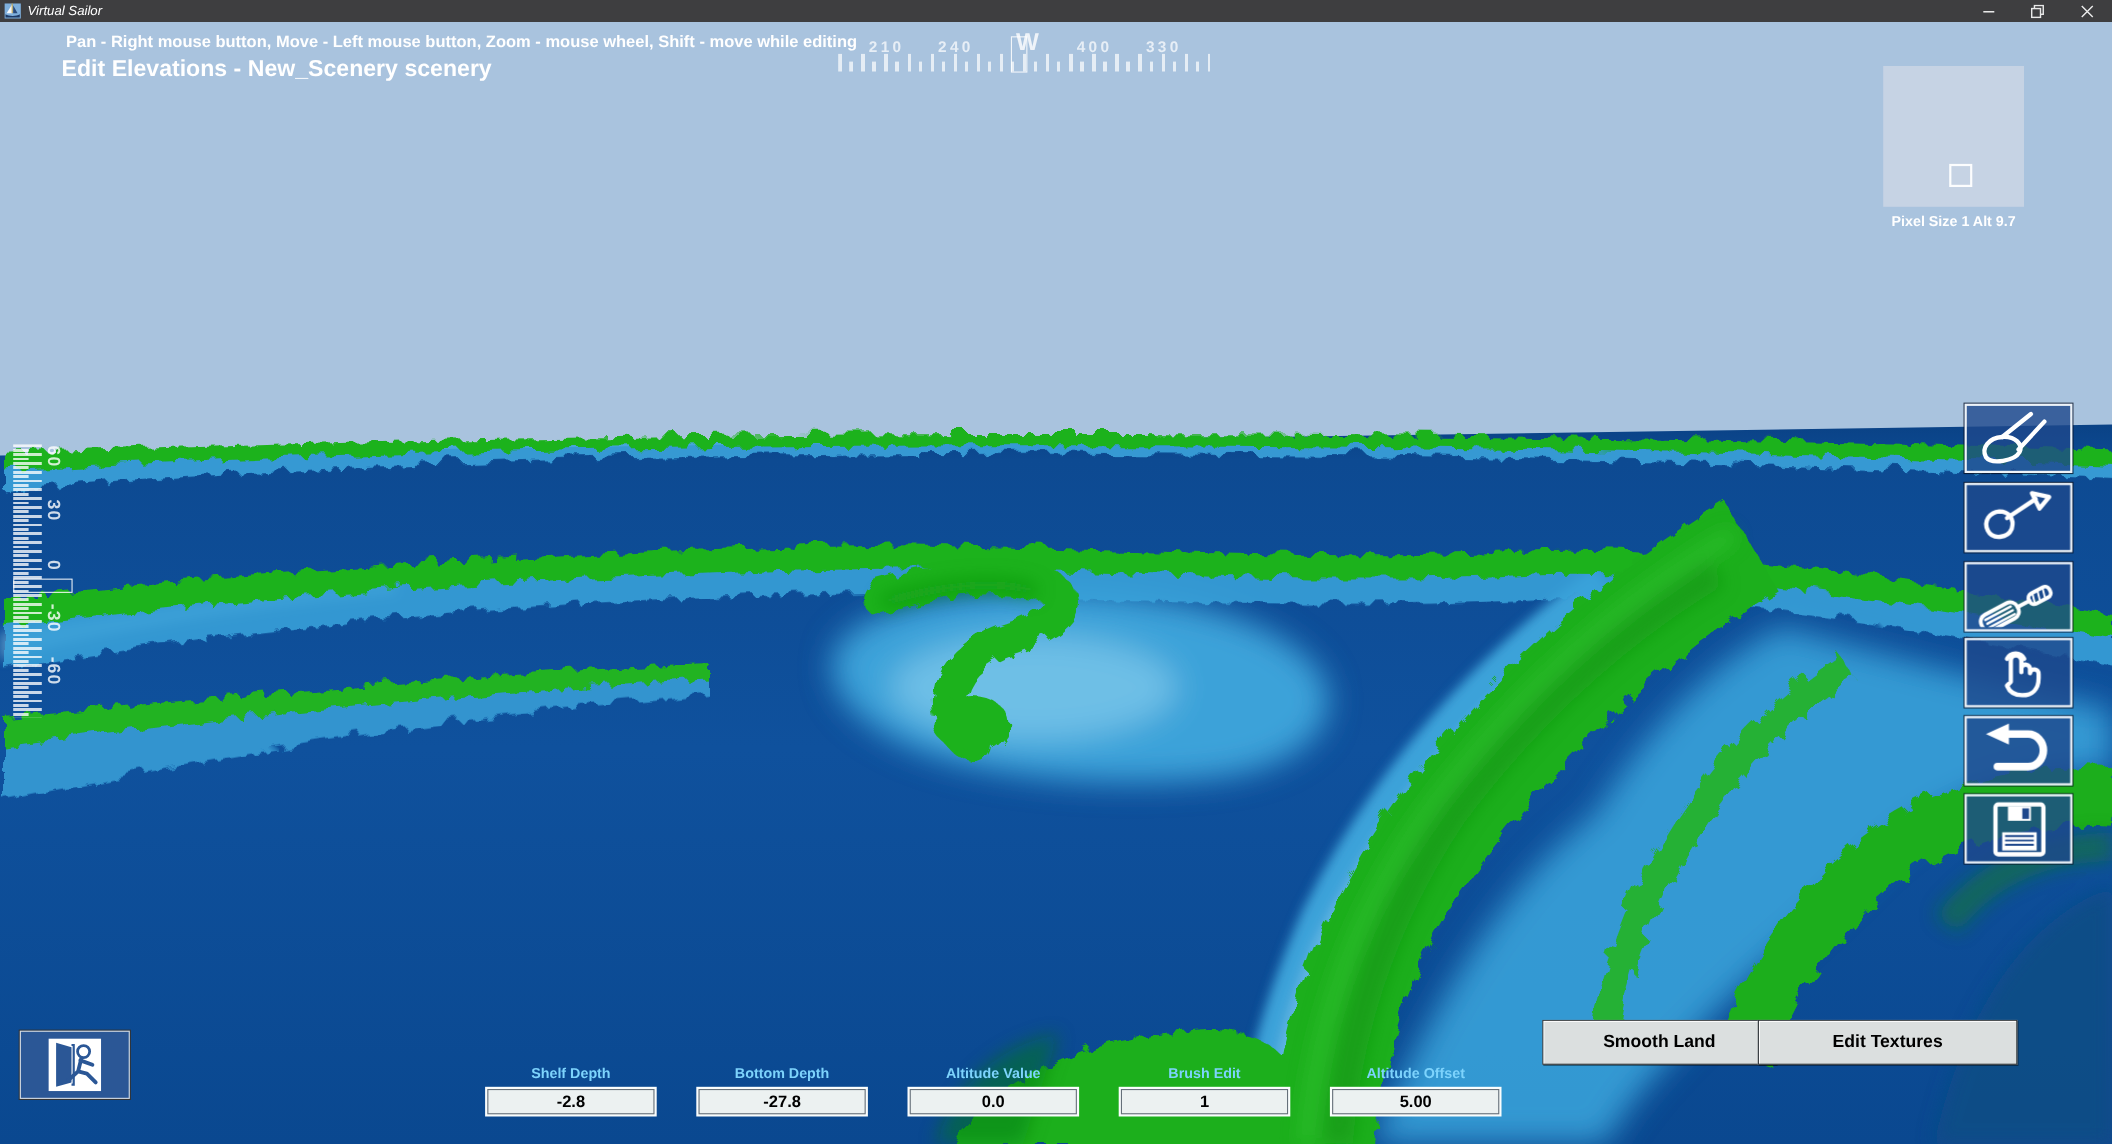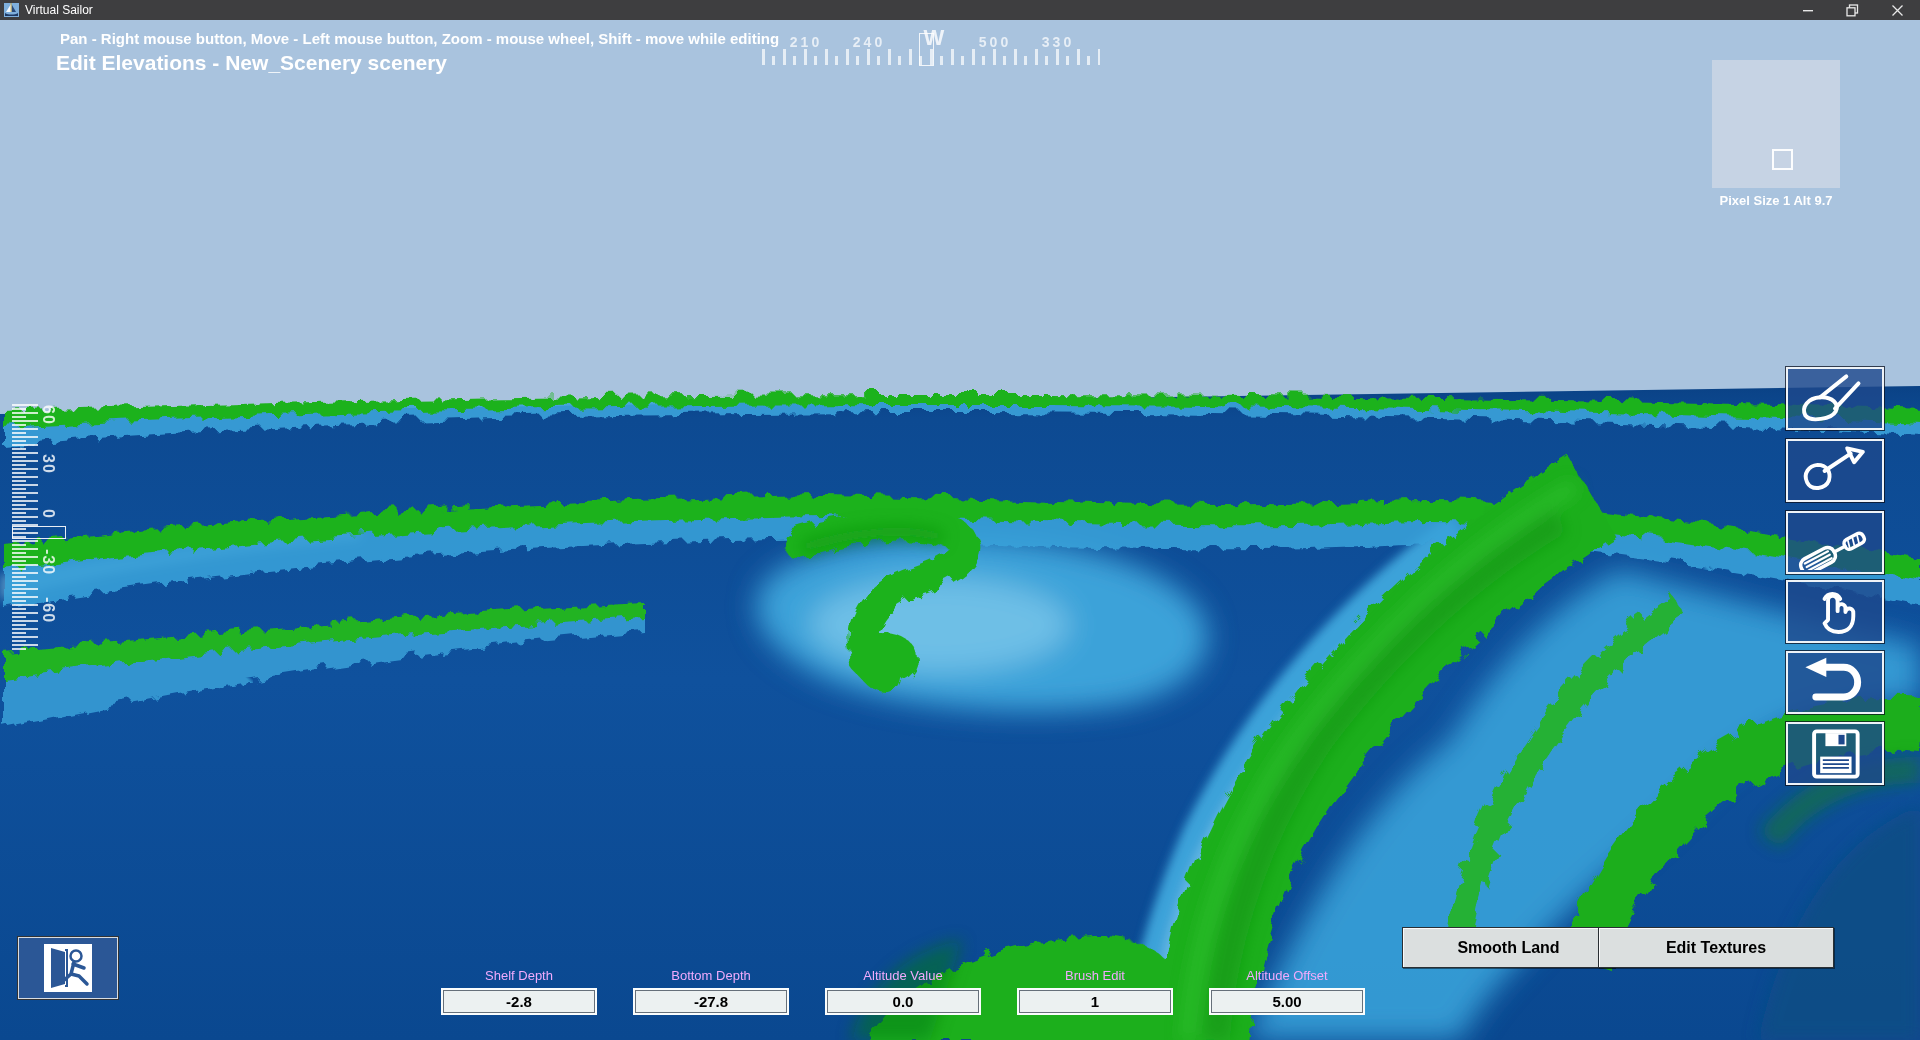--- a/index.html
+++ b/index.html
@@ -2,21 +2,21 @@
 <html><head>
 <meta charset="utf-8">
 <style>
   html,body{margin:0;padding:0;background:#222;}
   .screen{position:relative;width:1920px;height:1040px;overflow:hidden;
           font-family:"Liberation Sans",sans-serif;}
   
   .titlebar{position:absolute;left:0;top:0;width:1920px;height:20px;background:#3e3e40;
             z-index:50;display:flex;align-items:center;}
   .titlebar .appicon{width:15px;height:14px;margin:0 6px 0 4px;}
-  .titlebar .apptitle{color:#fff;font-size:12px;}
+  .titlebar .apptitle{color:#fff;font-size:12px;font-style:italic;}
   .wincontrols{position:absolute;right:0;top:0;height:20px;display:flex;}
   .winbtn{width:45px;height:20px;display:flex;align-items:center;justify-content:center;cursor:default;}
   .winbtn svg{display:block;}
   
   .terrain{position:absolute;left:0;top:0;width:1920px;height:1040px;z-index:1;}
   
   .hud-help{position:absolute;left:60px;top:30px;color:#fff;font-size:15px;font-weight:bold;z-index:10;}
   .hud-title{position:absolute;left:56px;top:51px;color:#fff;font-size:21px;font-weight:bold;z-index:10;}
   
   .compass{position:absolute;left:744px;top:24px;width:380px;height:48px;z-index:10;}
@@ -56,21 +56,21 @@
       background:rgba(30,72,140,.80);border:2px solid #eef3f8;
       box-shadow:0 0 0 1px rgba(10,15,30,.75);z-index:10;
       display:flex;align-items:center;justify-content:center;cursor:pointer;}
   .toolbtn svg{display:block;}
   
   .exitbtn{position:absolute;left:18px;top:937px;width:100px;height:62px;box-sizing:border-box;
       background:#2b5796;border:1px solid #d8dde2;box-shadow:inset 0 0 0 1px #2b5796,0 0 0 1px #333;
       display:flex;align-items:center;justify-content:center;z-index:10;cursor:pointer;}
   
   .fieldgroup{position:absolute;z-index:10;width:160px;text-align:center;}
-  .fieldlabel{display:block;color:#f0abfc;font-size:13px;font-weight:normal;margin-bottom:7px;text-align:center;}
+  .fieldlabel{display:block;color:#7dd3fc;font-size:13px;font-weight:bold;margin-bottom:7px;text-align:center;}
   .fieldinput{width:152px;height:23px;box-sizing:border-box;background:#ecf1f1;
       border:1px solid #66707a;box-shadow:0 0 0 2px #fafdfd;
       font-family:"Liberation Sans",sans-serif;font-size:15px;font-weight:bold;color:#000;
       text-align:center;padding:0;display:block;margin:0 auto;}
   
   .actbtn{position:absolute;height:41px;box-sizing:border-box;background:#dbdfdf;
       border:1px solid #2a2f33;box-shadow:1px 1px 0 rgba(0,0,0,.45),inset 1px 1px 0 rgba(255,255,255,.85);
       color:#000;font-size:16px;font-weight:bold;display:flex;align-items:center;justify-content:center;
       z-index:10;cursor:pointer;font-family:"Liberation Sans",sans-serif;}
 </style>
@@ -182,21 +182,21 @@
     </div>
   </div>
 
   <div class="hud-help">Pan - Right mouse button, Move - Left mouse button, Zoom - mouse wheel, Shift - move while editing</div>
   <div class="hud-title">Edit Elevations - New_Scenery scenery</div>
 
   <div class="compass">
     <span class="clabel" style="left:62px">210</span>
     <span class="clabel" style="left:125px">240</span>
     <span class="clabel big" style="left:190px">W</span>
-    <span class="clabel" style="left:251px">500</span>
+    <span class="clabel" style="left:251px">400</span>
     <span class="clabel" style="left:314px">330</span>
     <div class="cticks"></div>
     <div class="ccursor"></div>
   </div>
 
   <div class="minimap">
     <div class="viewbox"></div>
   </div>
   <div class="minimap-caption">Pixel Size 1 Alt 9.7</div>
 

